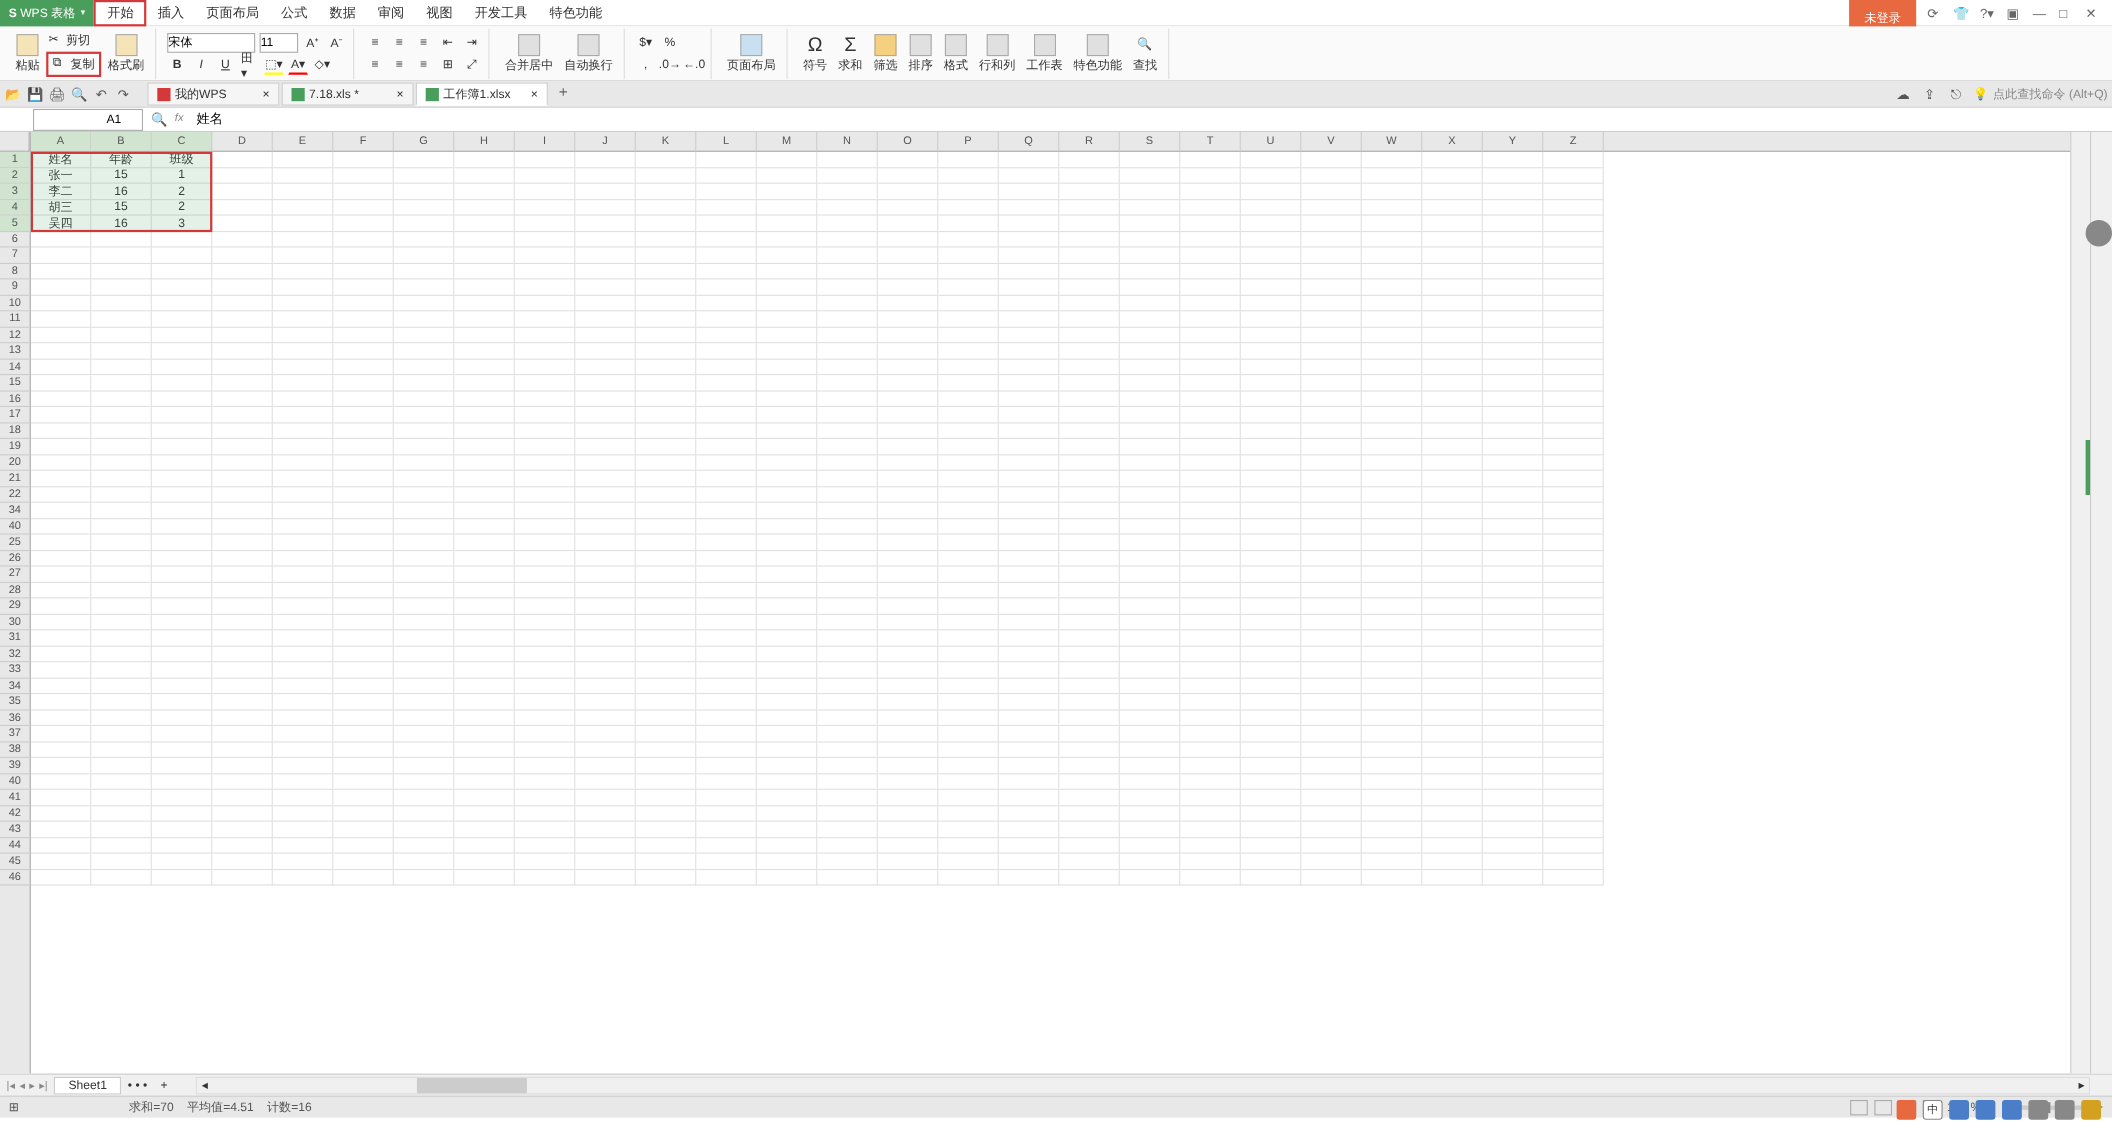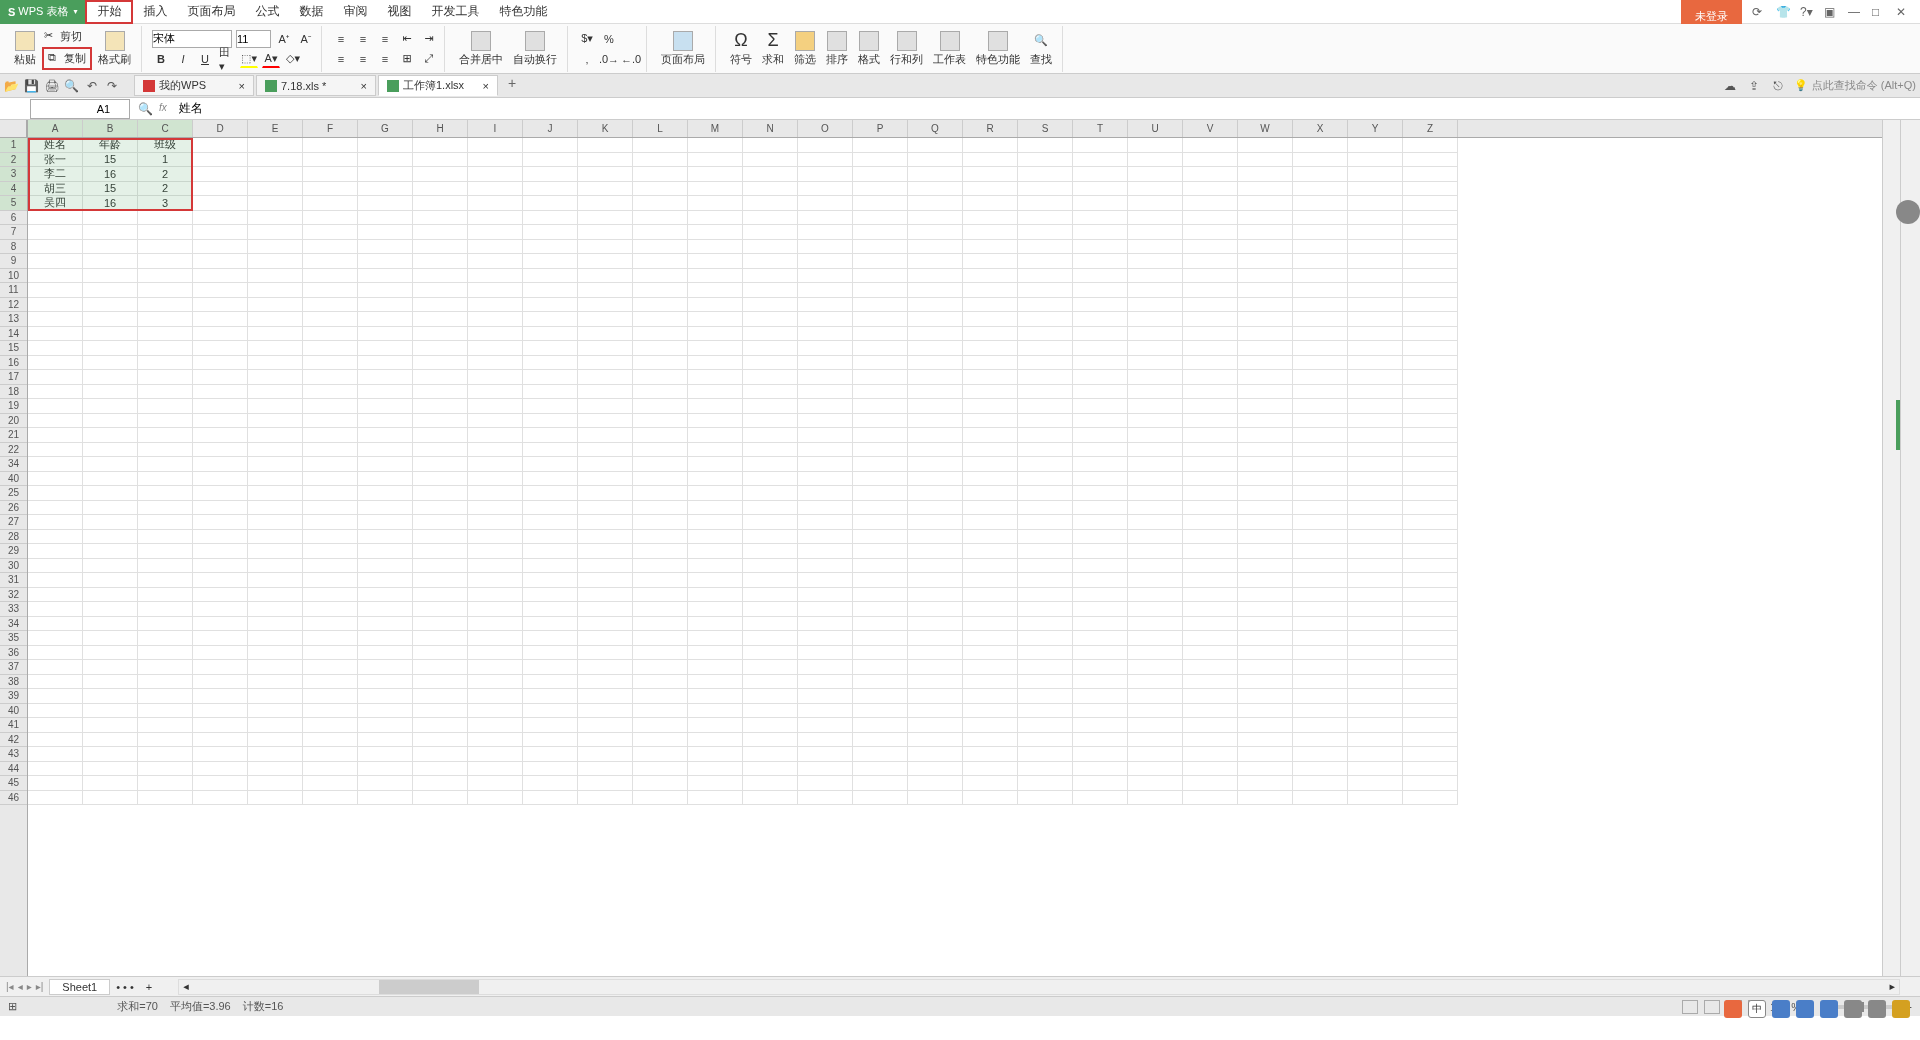--- a/index.html
+++ b/index.html
@@ -1718,21 +1718,21 @@
     <span style="position:absolute;left:4px;">◂</span>
     <div class="hscroll-thumb"></div>
     <span style="position:absolute;right:4px;">▸</span>
   </div>
 </div>
 
 <div class="status-bar">
   <span>⊞</span>
   <div class="status-left">
     <span>求和=70</span>
-    <span>平均值=3.96</span>
+    <span>平均值=4.51</span>
     <span>计数=16</span>
   </div>
   <div class="status-right">
     <span class="view-btn"></span>
     <span class="view-btn"></span>
     <span class="view-btn"></span>
     <span class="view-btn"></span>
     <span>100 %</span>
     <span>−</span>
     <div class="zoom-slider">

